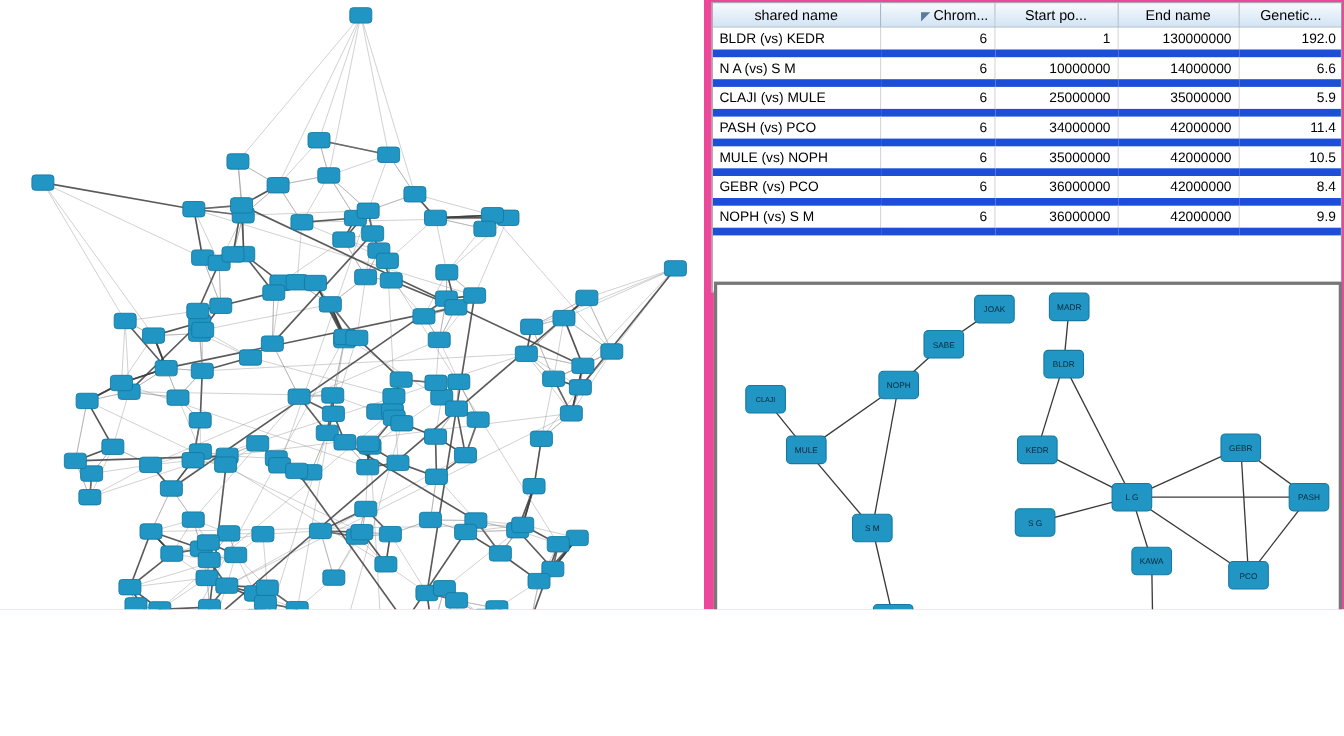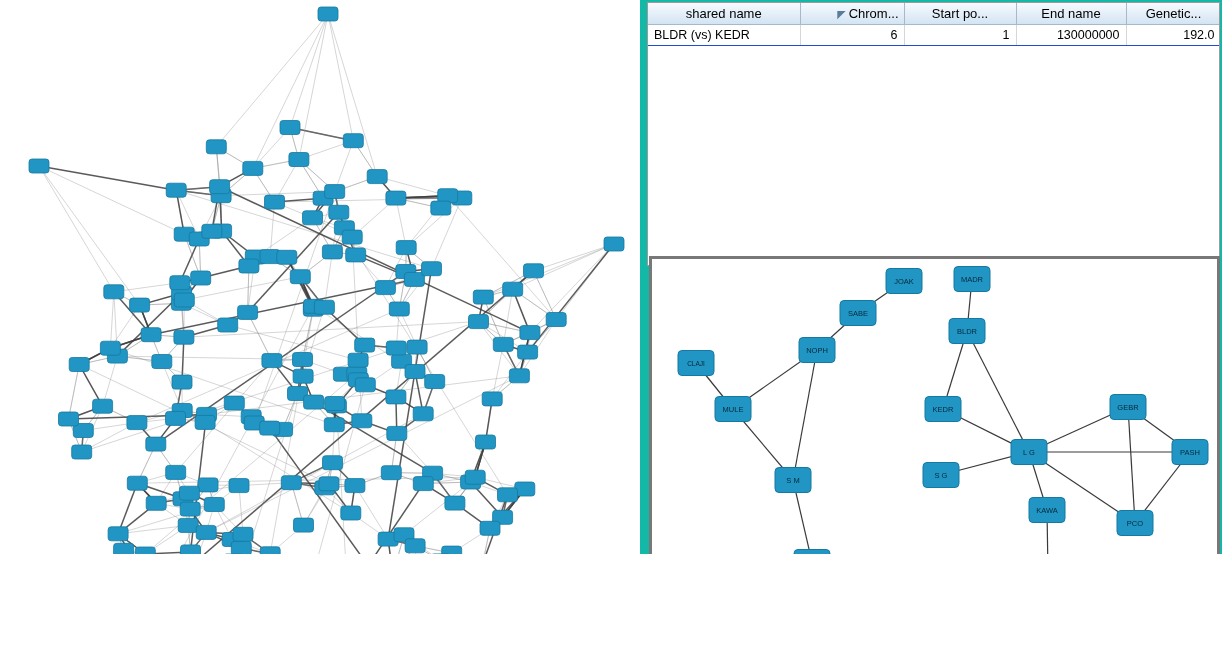--- a/index.html
+++ b/index.html
@@ -6,21 +6,21 @@
     margin: 0;
     padding: 0;
     background: #ffffff;
     font-family: "Liberation Sans", sans-serif;
   }
   #app {
     position: relative;
     width: 1222px;
     height: 554px;
     overflow: hidden;
-    background: #14b8a6;
+    background: #ec4899;
   }
 
   
   #left-network {
     position: absolute;
     left: 0;
     top: 0;
     width: 640px;
     height: 669px;
     background: #ffffff;
@@ -64,21 +64,21 @@
   }
   .filter-glyph {
     display: inline-block;
     width: 10px;
     color: #5a7c99;
     font-size: 11px;
     margin-right: 3px;
   }
   table.data-table tbody td {
     border-right: 1px solid #d6d6d6;
-    border-bottom: 1px solid #1d4ed8;
+    border-bottom: 7px solid #1d4ed8;
     height: 20px;
     padding: 0 6px;
     white-space: nowrap;
     overflow: hidden;
     background: #ffffff;
   }
   td.c-name  { text-align: left; }
   td.c-num   { text-align: right; }
 
   
@@ -1157,20 +1157,62 @@
         </tr>
       </thead>
       <tbody id="table-body">
           <tr>
             <td class="c-name">BLDR (vs) KEDR</td>
             <td class="c-num">6</td>
             <td class="c-num">1</td>
             <td class="c-num">130000000</td>
             <td class="c-num">192.0</td>
           </tr>
+          <tr>
+            <td class="c-name">N A (vs) S M</td>
+            <td class="c-num">6</td>
+            <td class="c-num">10000000</td>
+            <td class="c-num">14000000</td>
+            <td class="c-num">6.6</td>
+          </tr>
+          <tr>
+            <td class="c-name">CLAJI (vs) MULE</td>
+            <td class="c-num">6</td>
+            <td class="c-num">25000000</td>
+            <td class="c-num">35000000</td>
+            <td class="c-num">5.9</td>
+          </tr>
+          <tr>
+            <td class="c-name">PASH (vs) PCO</td>
+            <td class="c-num">6</td>
+            <td class="c-num">34000000</td>
+            <td class="c-num">42000000</td>
+            <td class="c-num">11.4</td>
+          </tr>
+          <tr>
+            <td class="c-name">MULE (vs) NOPH</td>
+            <td class="c-num">6</td>
+            <td class="c-num">35000000</td>
+            <td class="c-num">42000000</td>
+            <td class="c-num">10.5</td>
+          </tr>
+          <tr>
+            <td class="c-name">GEBR (vs) PCO</td>
+            <td class="c-num">6</td>
+            <td class="c-num">36000000</td>
+            <td class="c-num">42000000</td>
+            <td class="c-num">8.4</td>
+          </tr>
+          <tr>
+            <td class="c-name">NOPH (vs) S M</td>
+            <td class="c-num">6</td>
+            <td class="c-num">36000000</td>
+            <td class="c-num">42000000</td>
+            <td class="c-num">9.9</td>
+          </tr>
         </tbody>
     </table>
   </div>
 
   <div id="subnetwork-panel">
     <svg id="sub-svg" width="565" height="393" viewBox="652 271 565 393">
       <g id="sub-edges">
           <line x1="904" y1="293" x2="858" y2="325" class="edge-line" stroke="#3a3a3a" stroke-width="1.2"></line>
           <line x1="858" y1="325" x2="817" y2="362" class="edge-line" stroke="#3a3a3a" stroke-width="1.2"></line>
           <line x1="817" y1="362" x2="733" y2="421" class="edge-line" stroke="#3a3a3a" stroke-width="1.2"></line>

